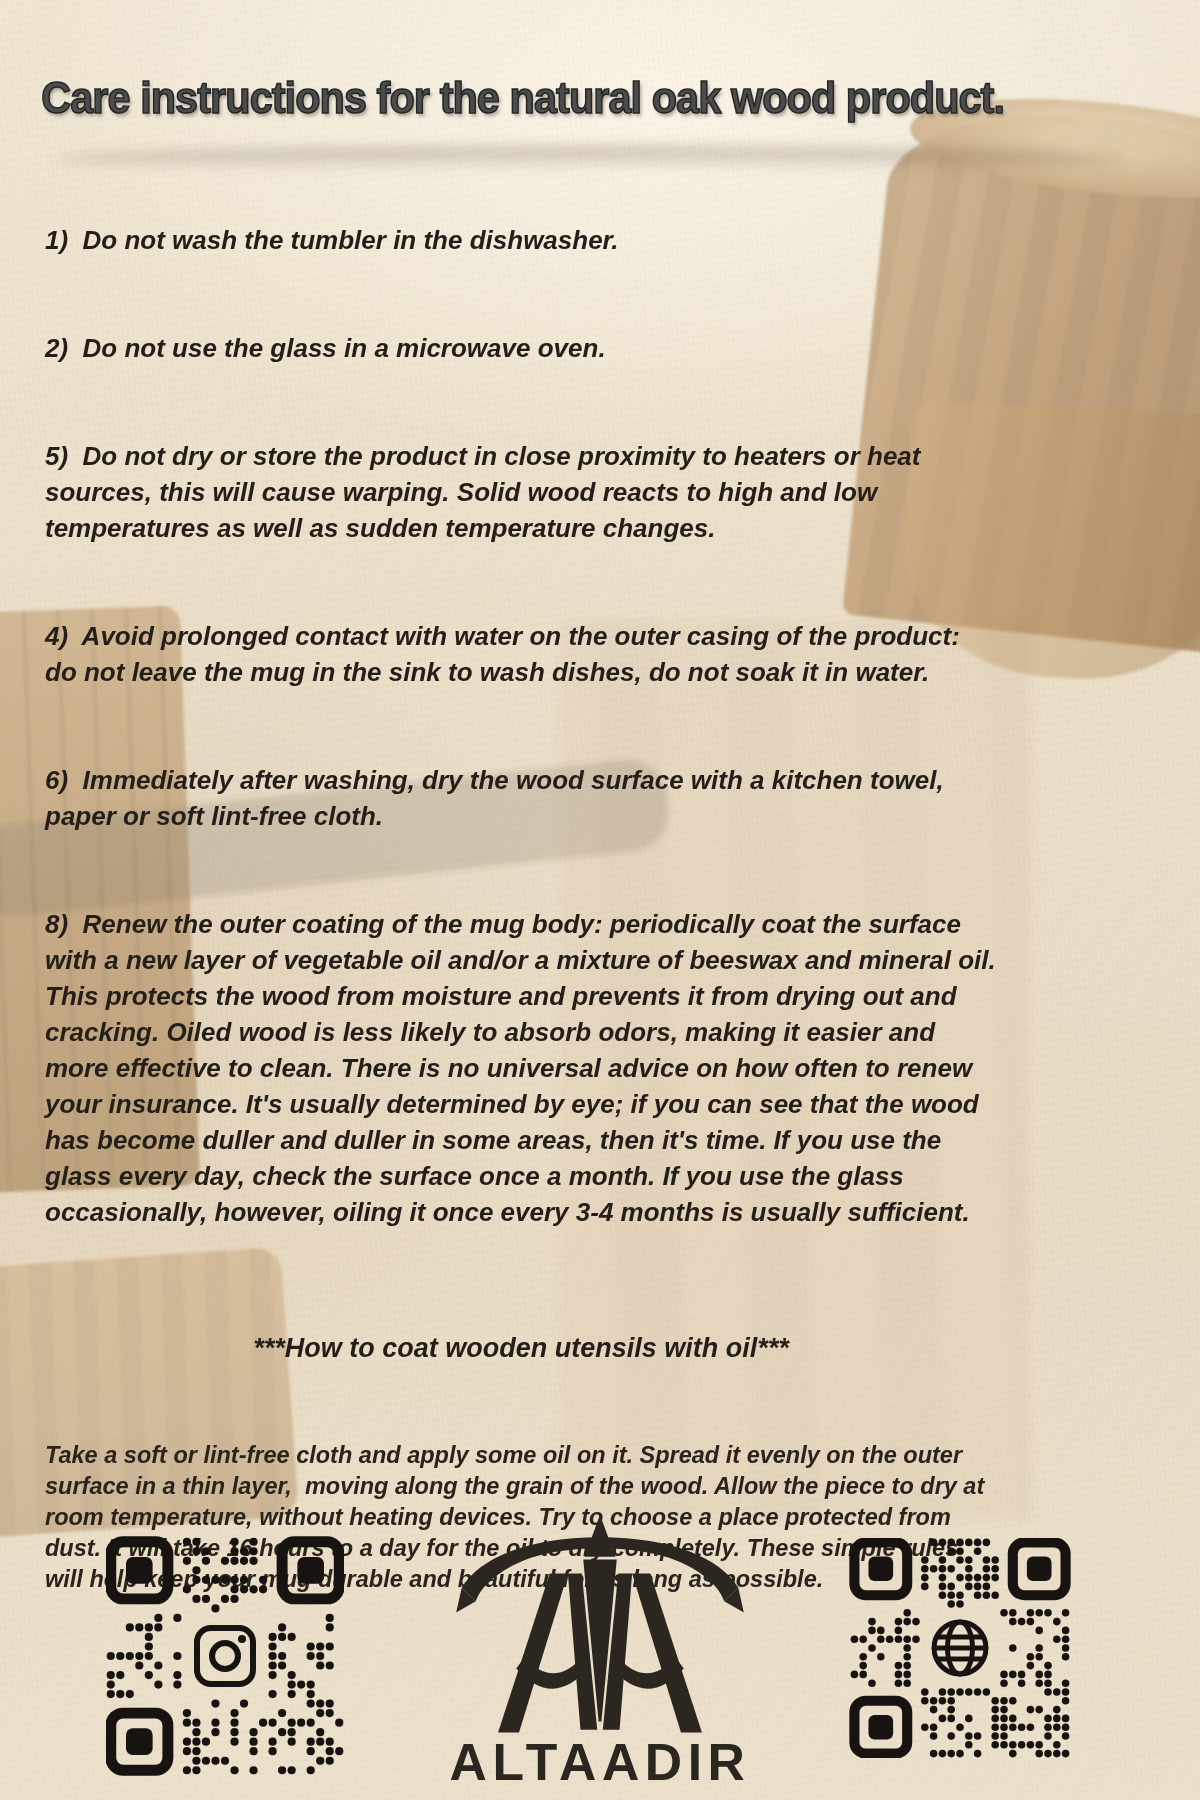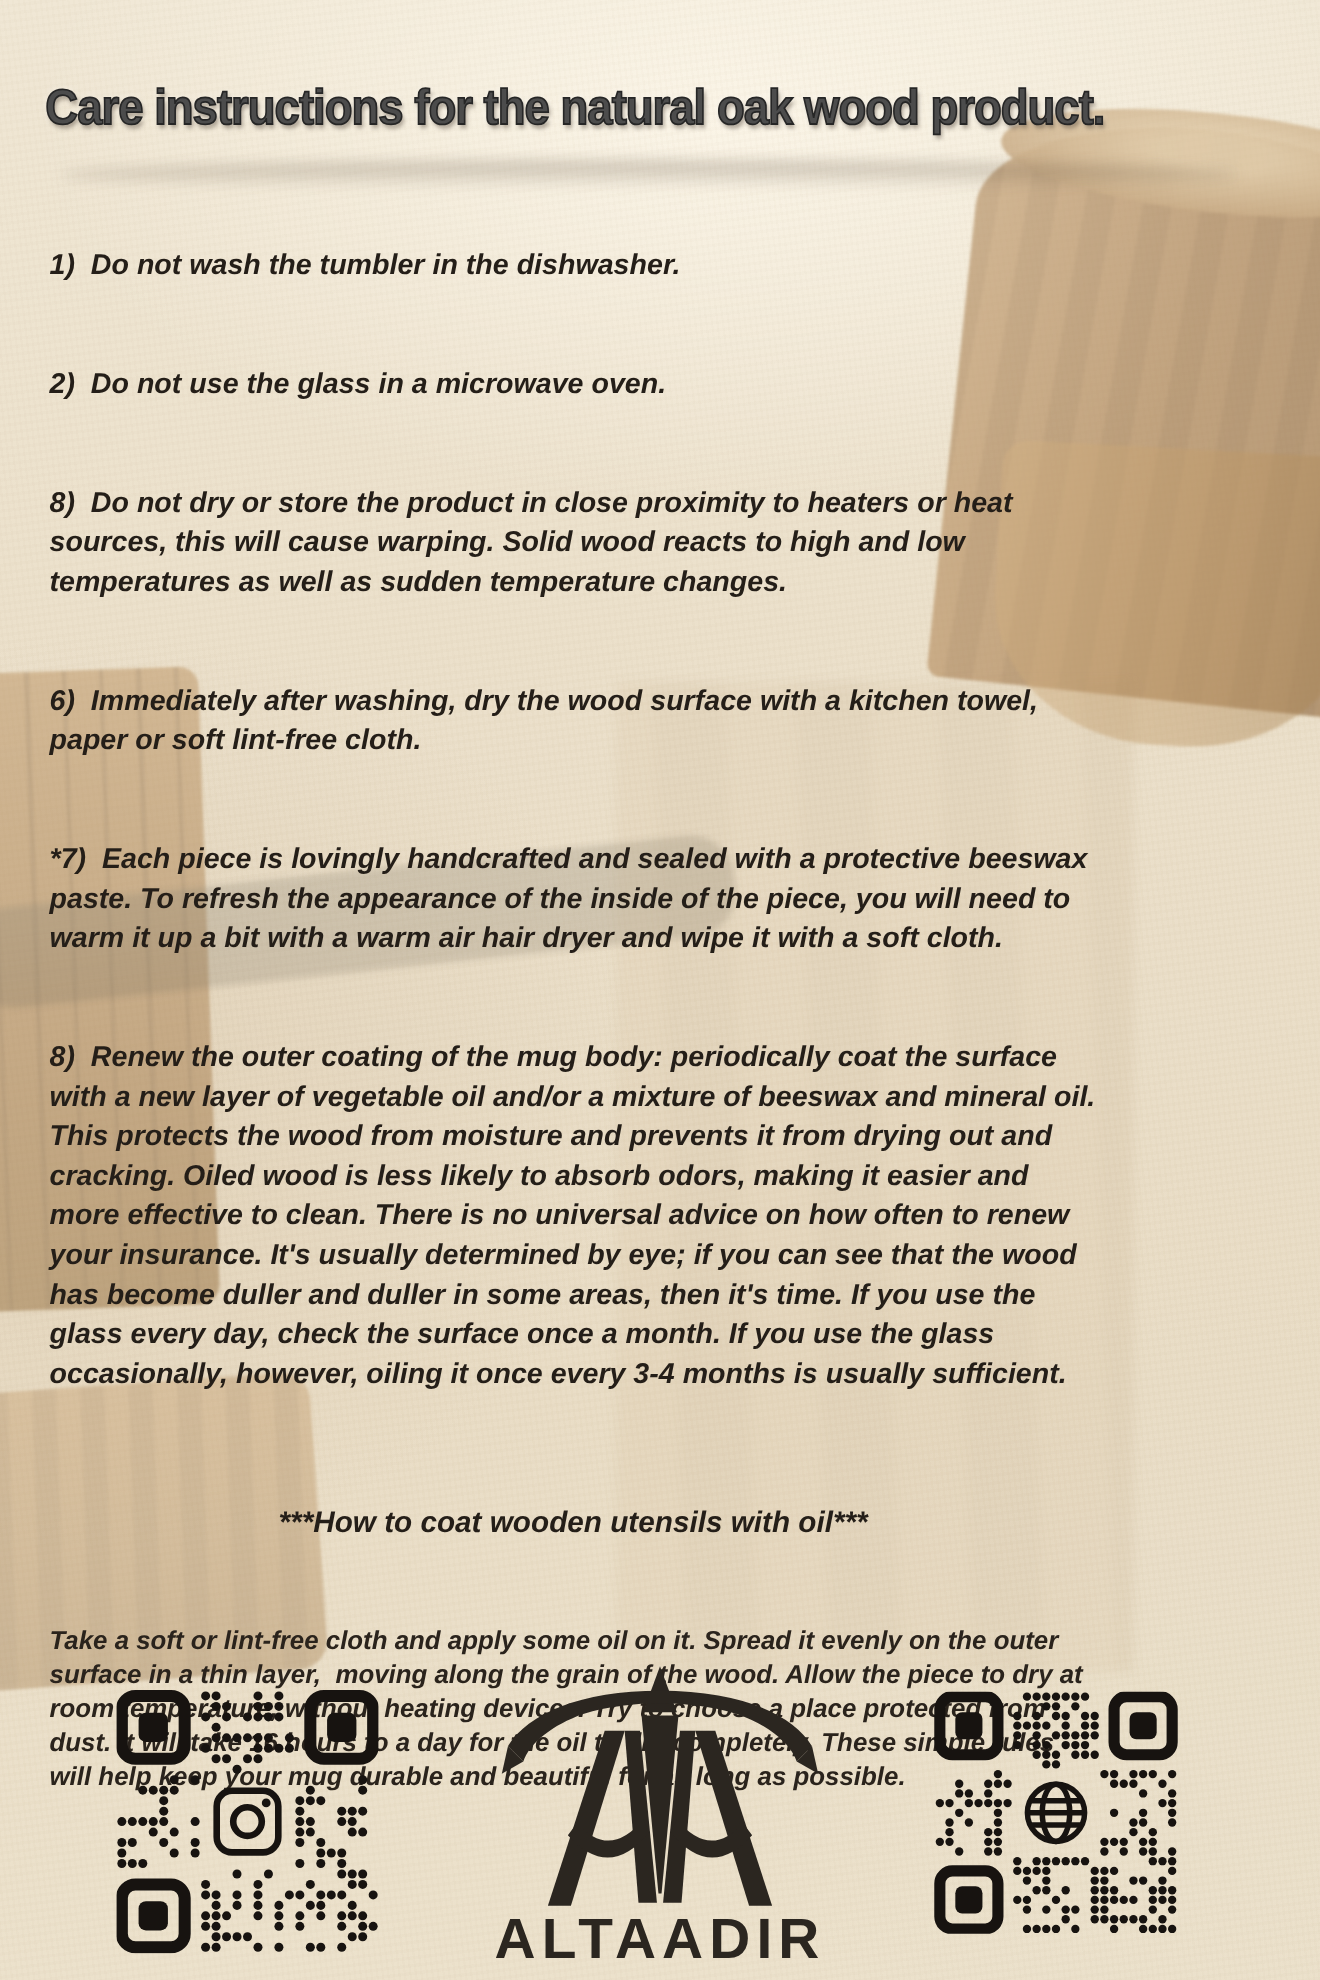--- a/index.html
+++ b/index.html
@@ -137,23 +137,23 @@
 <div class="wood strap-band"></div>
 <div class="wood planks-center"></div>
 <div class="wood mug-bottom-left"></div>
 <div class="shadow-band"></div>
 
 <h1 class="page-title">Care instructions for the natural oak wood product.</h1>
 
 <div class="content">
   <p>1)  Do not wash the tumbler in the dishwasher.</p>
   <p>2)  Do not use the glass in a microwave oven.</p>
-  <p>8)  Do not dry or store the product in close proximity to heaters or heat sources, this will cause warping. Solid wood reacts to high and low temperatures as well as sudden temperature changes.</p>
+  <p>5)  Do not dry or store the product in close proximity to heaters or heat sources, this will cause warping. Solid wood reacts to high and low temperatures as well as sudden temperature changes.</p>
+  <p>4)  Avoid prolonged contact with water on the outer casing of the product: do not leave the mug in the sink to wash dishes, do not soak it in water.</p>
   <p>6)  Immediately after washing, dry the wood surface with a kitchen towel, paper or soft lint-free cloth.</p>
-  <p>*7)  Each piece is lovingly handcrafted and sealed with a protective beeswax paste. To refresh the appearance of the inside of the piece, you will need to warm it up a bit with a warm air hair dryer and wipe it with a soft cloth.</p>
   <p>8)  Renew the outer coating of the mug body: periodically coat the surface with a new layer of vegetable oil and/or a mixture of beeswax and mineral oil. This protects the wood from moisture and prevents it from drying out and cracking. Oiled wood is less likely to absorb odors, making it easier and more effective to clean. There is no universal advice on how often to renew your insurance. It's usually determined by eye; if you can see that the wood has become duller and duller in some areas, then it's time. If you use the glass every day, check the surface once a month. If you use the glass occasionally, however, oiling it once every 3-4 months is usually sufficient.</p>
   <p class="oil-heading">***How to coat wooden utensils with oil***</p>
   <p class="oil-body">Take a soft or lint-free cloth and apply some oil on it. Spread it evenly on the outer surface in a thin layer,  moving along the grain of the wood. Allow the piece to dry at room temperature, without heating devices. Try to choose a place protected from dust. It will take 16 hours to a day for the oil to dry completely. These simple rules will help keep your mug durable and beautiful for as long as possible.</p>
   
 </div>
 
 <div class="qr qr-left">
   <svg id="qr1" viewBox="0 0 25 25">
       <rect x="8.07" y="0.07" width="0.86" height="0.86" rx="0.43" fill="#171310"></rect>
       <rect x="9.07" y="0.07" width="0.86" height="0.86" rx="0.43" fill="#171310"></rect>

